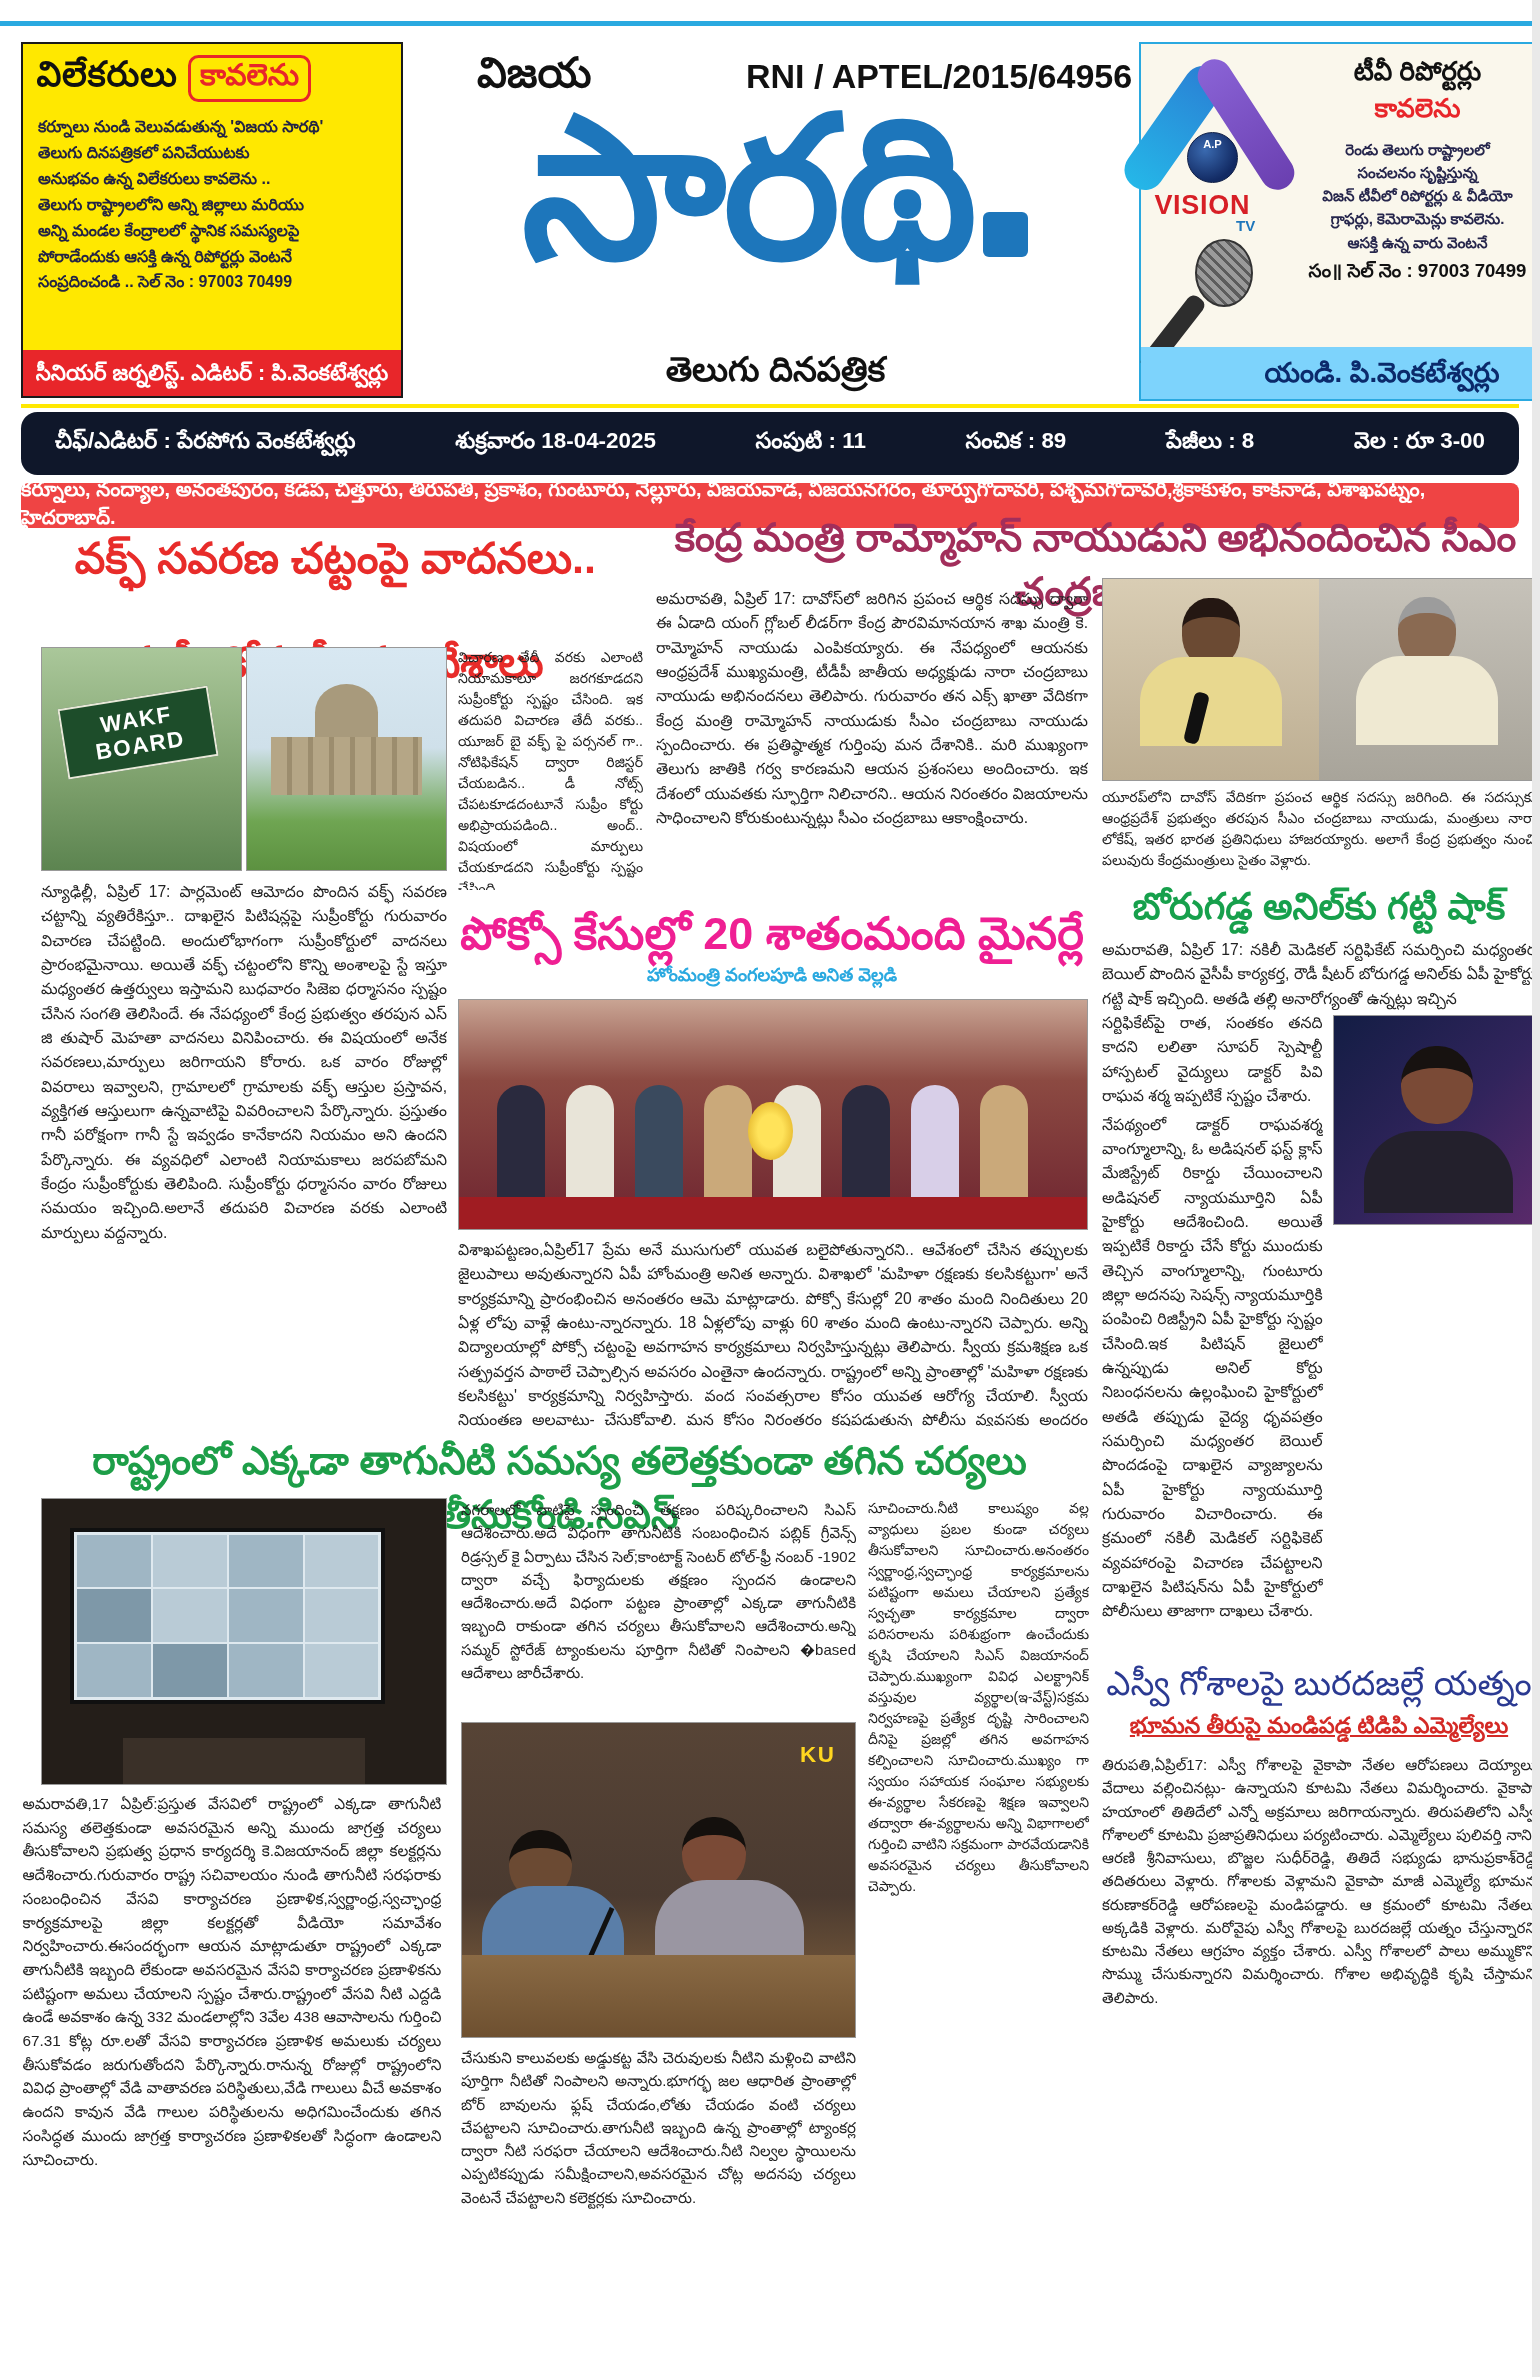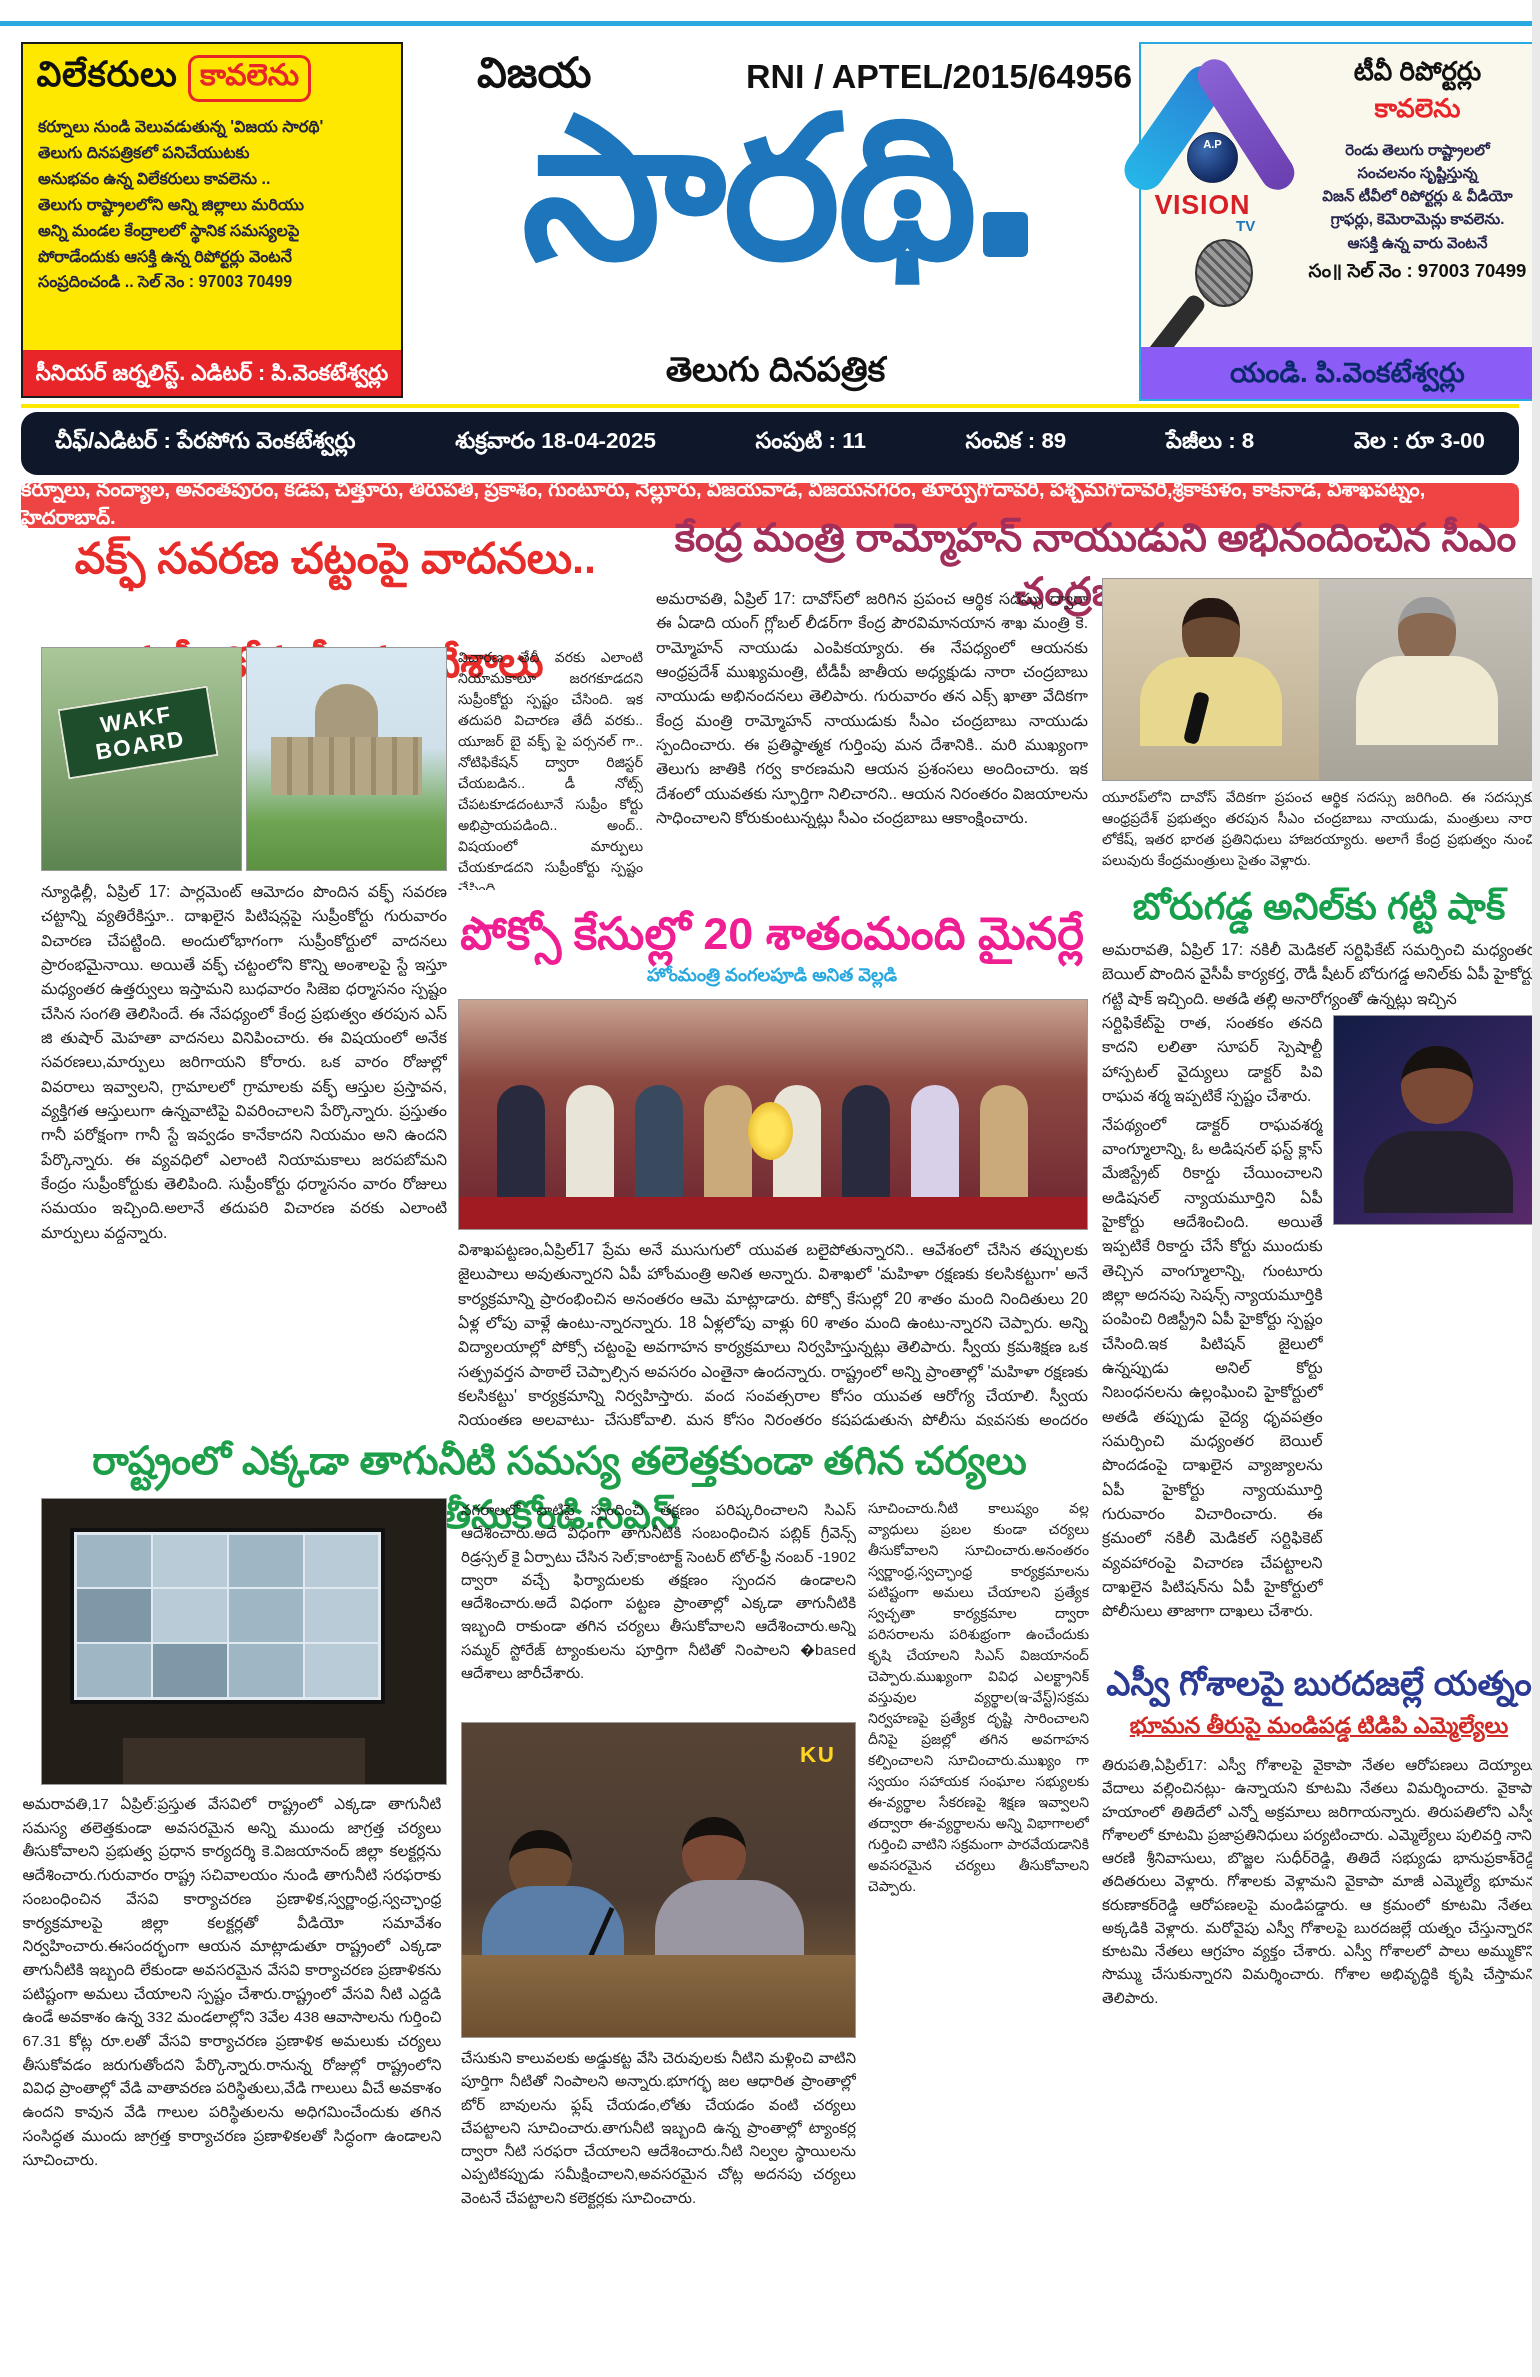--- a/index.html
+++ b/index.html
@@ -12,39 +12,39 @@
   .ad-left{background:#ffe800;border:2.2px solid #1a1a1a;box-sizing:border-box;}
   .ad-left .ttl-black{font-weight:900;color:#111;font-size:35px;letter-spacing:0.7px;}
   .ad-left .ttl-red{font-weight:900;color:#e8262a;font-size:30px;border:3px solid #e8262a;border-radius:10.4px;padding:0 9px;}
   .ad-left .bodyl{font-size:16px;font-weight:700;color:#232344;line-height:1.62;}
   .ad-strip-red{background:#e8262a;color:#fff;font-weight:900;font-size:21.6px;line-height:46px;text-align:center;}
   .ad-right{background:#faf7ec;border:2.2px solid #2aa9e0;box-sizing:border-box;}
   .ad-right .ttl-black{font-weight:900;color:#111;font-size:26px;}
   .ad-right .ttl-red{font-weight:900;color:#e8262a;font-size:26px;}
   .ad-right .bodyl{font-size:15px;font-weight:700;color:#26264c;line-height:1.55;}
   .ad-right .phone{font-size:18.6px;font-weight:900;color:#111;}
-  .ad-strip-blue{background:#8b5cf6;color:#0b2a6b;font-weight:900;font-size:27.6px;line-height:52px;}
+  .ad-strip-blue{background:#7dd3fc;color:#0b2a6b;font-weight:900;font-size:27.6px;line-height:52px;text-align:center;}
   
   .brand-small{font-weight:900;font-size:42px;color:#111;}
   .rni{font-weight:800;font-size:34px;color:#111;}
   .brand-big{font-weight:900;color:#1d76bb;font-size:198px;line-height:0.95;letter-spacing:-3px;}
   .brand-dot{display:inline-block;width:45px;height:45px;background:#1d76bb;border-radius:6px;margin-left:9px;}
   .tagline{font-weight:800;font-size:34px;color:#111;}
   
   .bar-magenta{background:#0f172a;border-radius:16.4px;color:#fff;font-weight:900;font-size:22.4px;
                display:flex;align-items:center;justify-content:space-between;padding:0 34px;box-sizing:border-box;}
   .bar-blue{background:#ef4444;border-radius:8px;color:#fff;font-weight:900;font-size:20px;
             display:flex;align-items:center;justify-content:center;}
   
   .h-red{color:#e82c2a;font-weight:900;font-size:43px;}
   .h-maroon{color:#a22e5b;font-weight:900;font-size:39px;}
   .h-pink{color:#ef1f93;font-weight:900;font-size:45px;}
   .h-green{color:#17a04c;font-weight:900;font-size:37px;}
   .h-biggreen{color:#1d9e48;font-weight:900;font-size:39px;}
-  .h-navy{color:#2b3a92;font-weight:700;font-size:34px;}
+  .h-navy{color:#2b3a92;font-weight:400;font-size:34px;}
   .sub-blue{color:#2aa9e0;font-weight:800;font-size:18px;}
   .sub-red{color:#d42a26;font-weight:800;font-size:22.4px;text-decoration:underline;}
   
   .bt{font-size:15.7px;line-height:1.55;color:#222;overflow:hidden;}
   .bt-s{font-size:14px;line-height:1.5;color:#222;overflow:hidden;}
   
   .ph{overflow:hidden;border:0.7px solid #999;box-sizing:border-box;}
   .ph-waqf{background:linear-gradient(180deg,#aac79a 0%,#7da06c 60%,#5c8450 100%);}
   .waqf-plaque{position:absolute;left:10%;top:22%;width:70%;padding:7.5px 4.5px;background:#1d4d2a;
                border:2.2px solid #e8e8d8;color:#fff;font-weight:900;font-size:22.4px;text-align:center;

